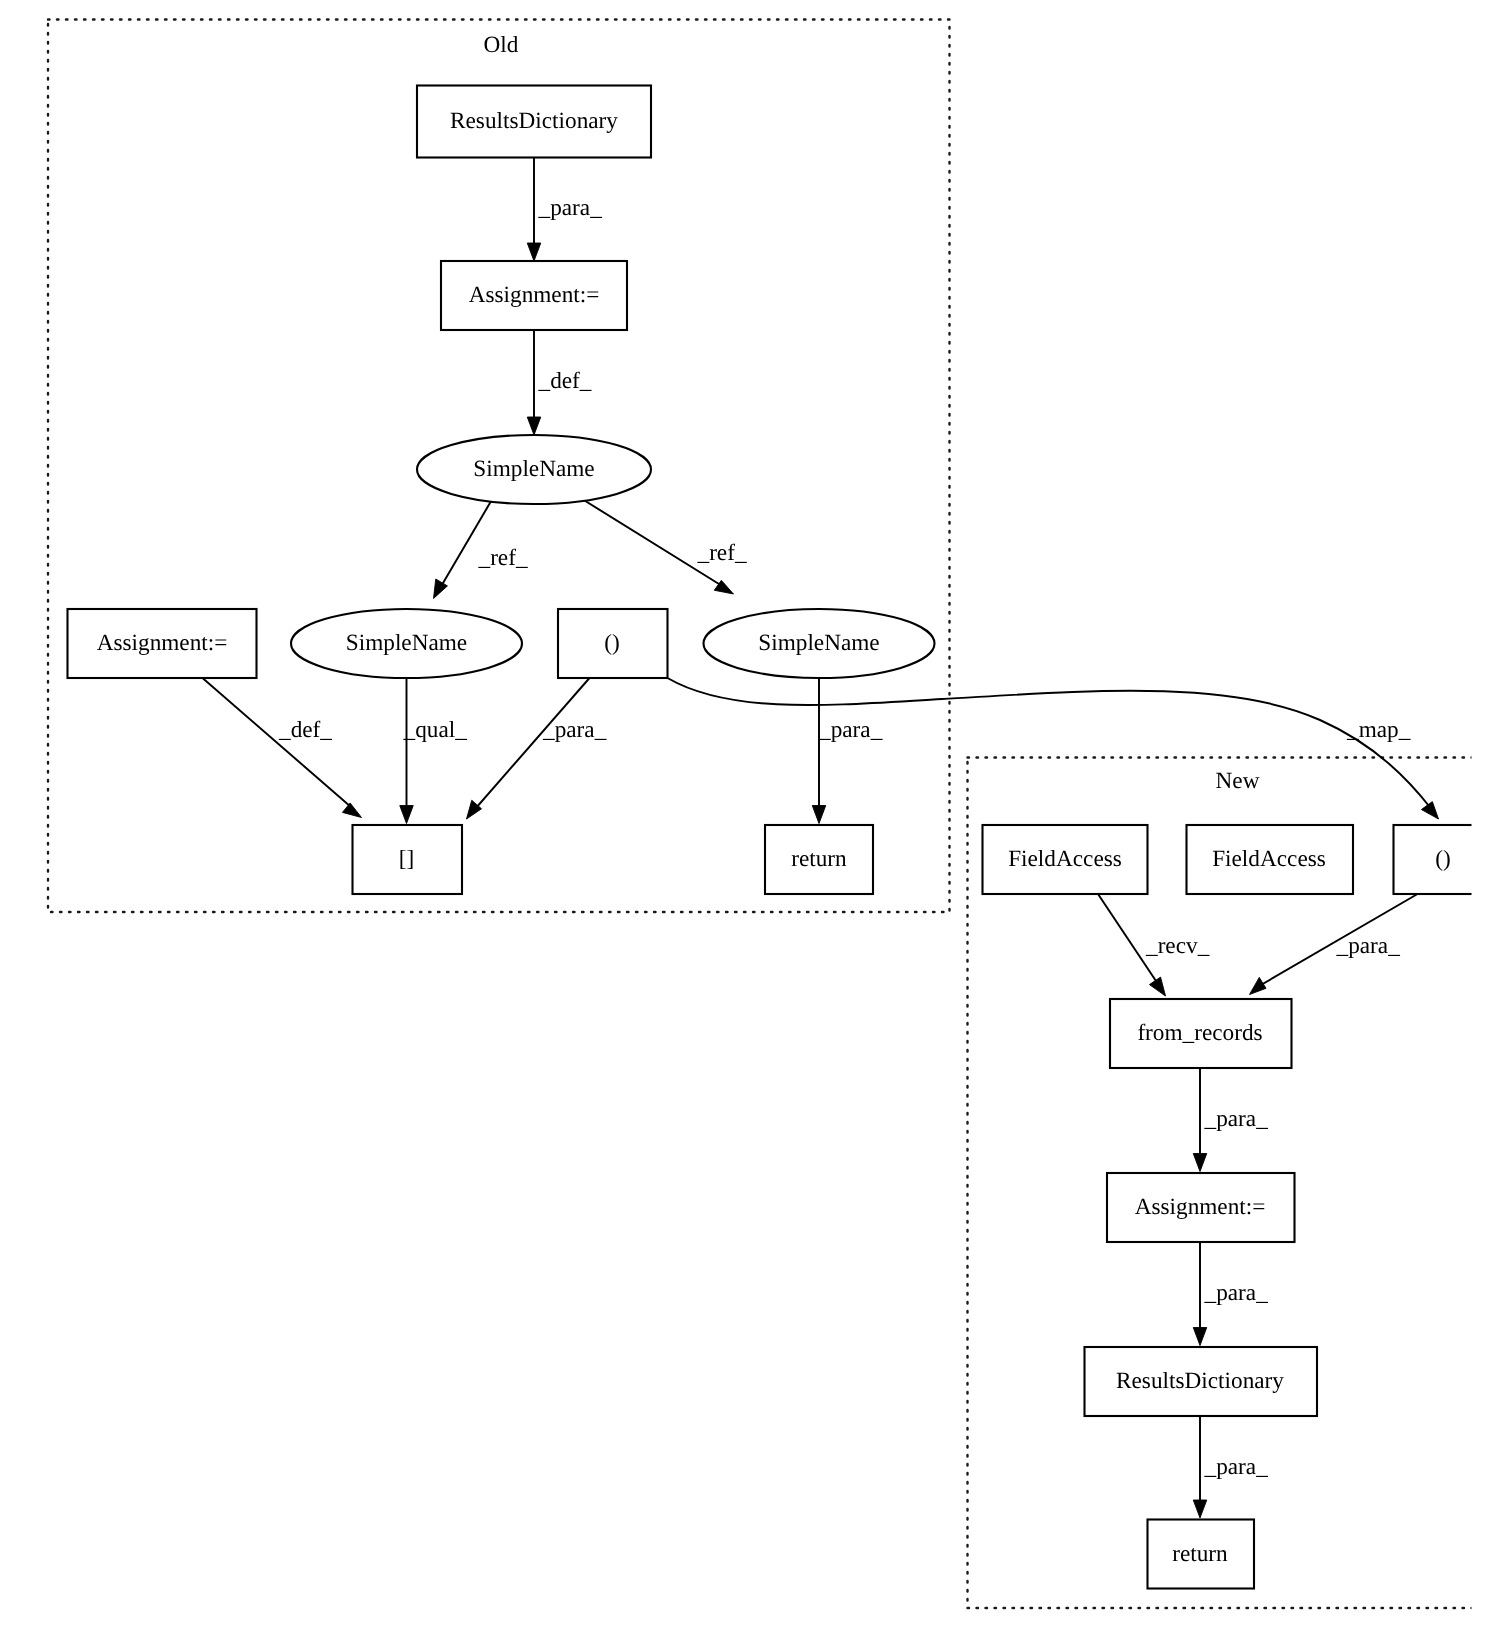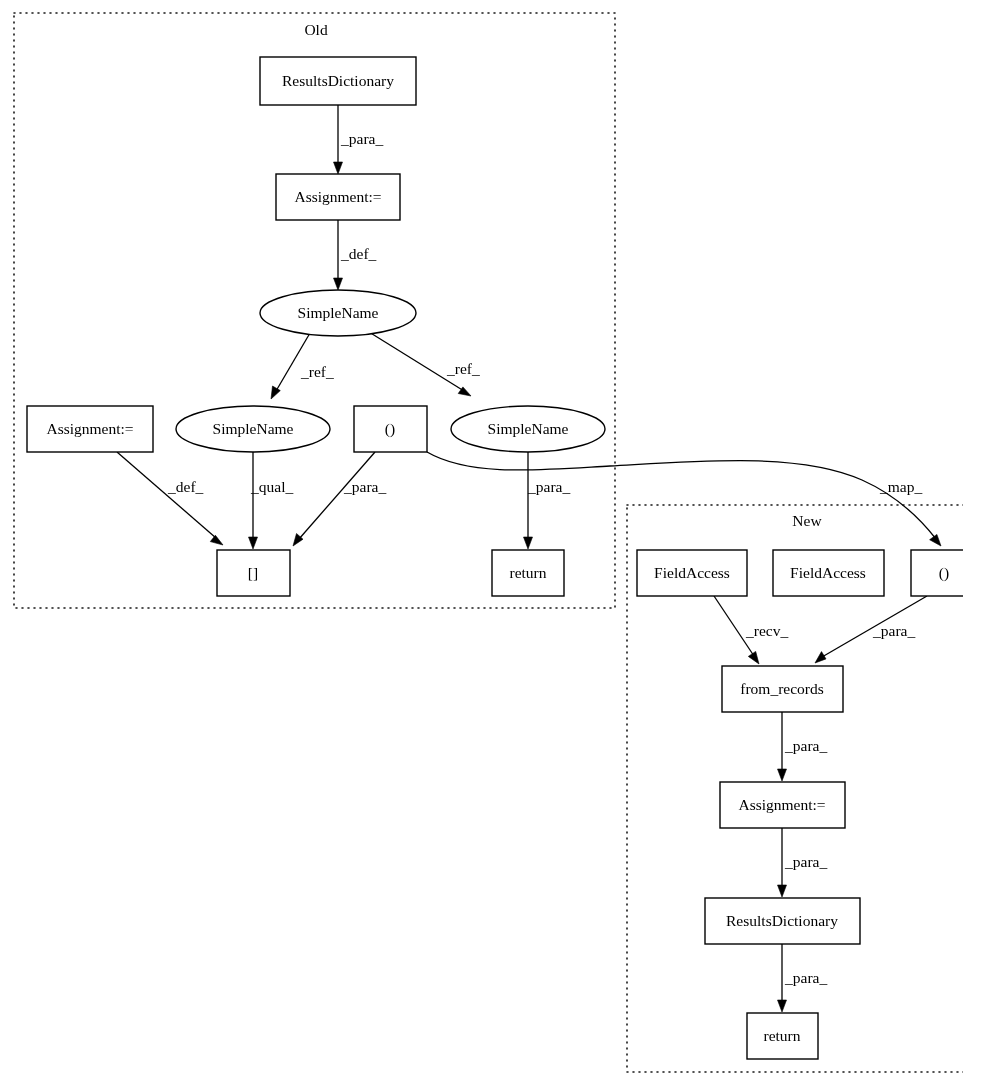--- a/index.html
+++ b/index.html
@@ -9,20 +9,21 @@
   }
   body {
     font-family: "Liberation Serif", "DejaVu Serif", serif;
   }
   #canvas {
     position: relative;
     width: 963px;
     height: 1088px;
     background: #ffffff;
     overflow: hidden;
+    margin-left: 18px;
   }
   svg#graph {
     position: absolute;
     left: 0;
     top: 0;
     width: 1007px;
     height: 1088px;
   }
   .cluster-rect {
     fill: none;

